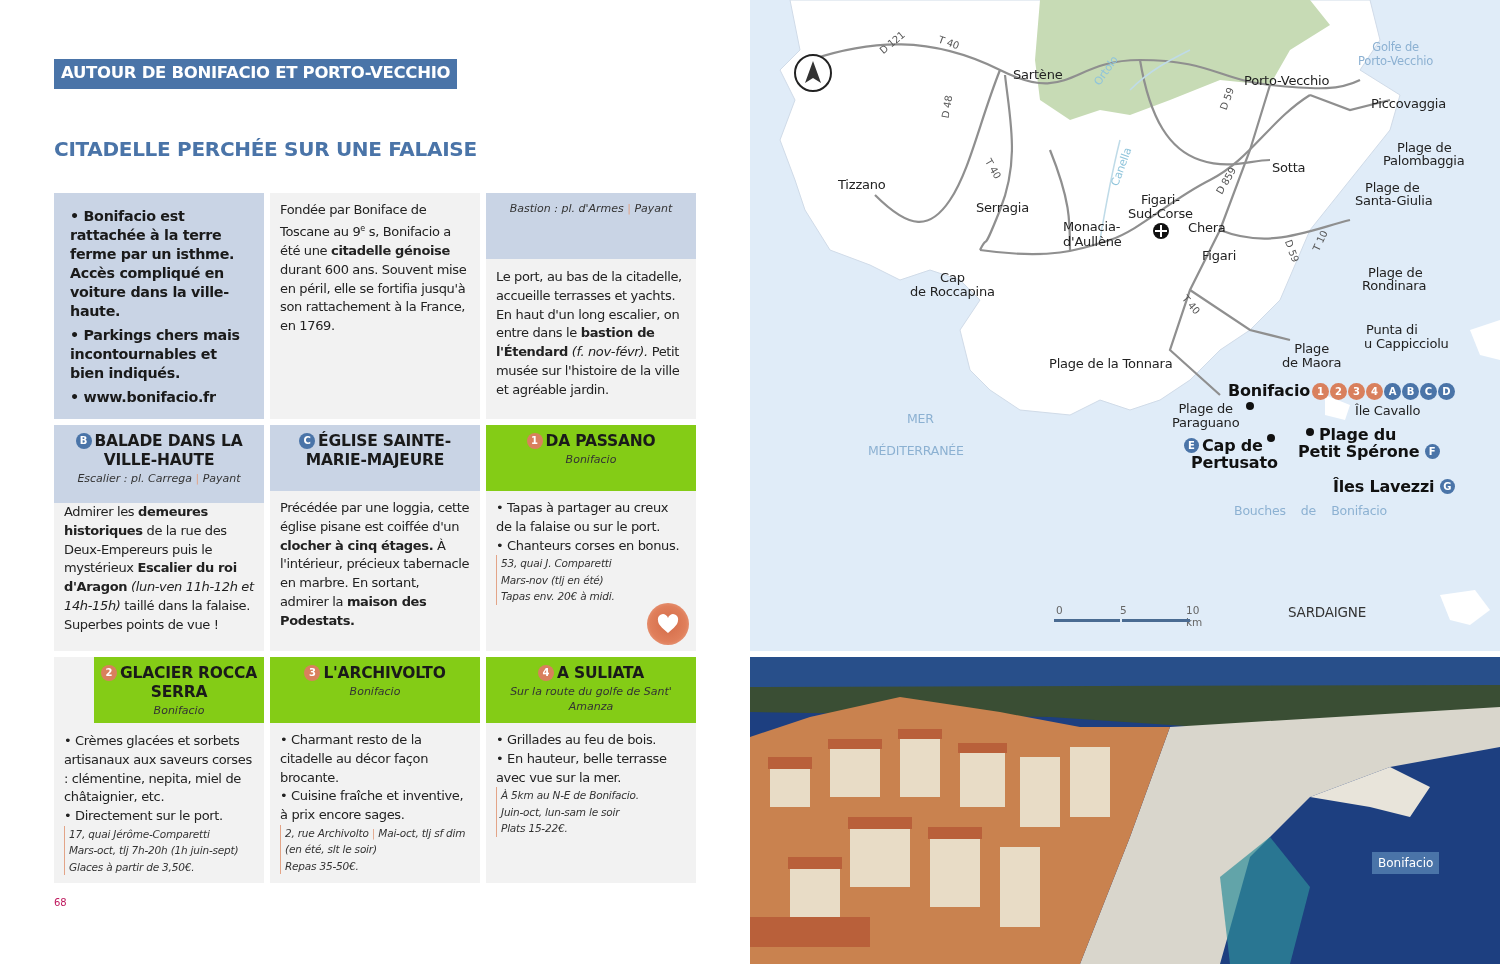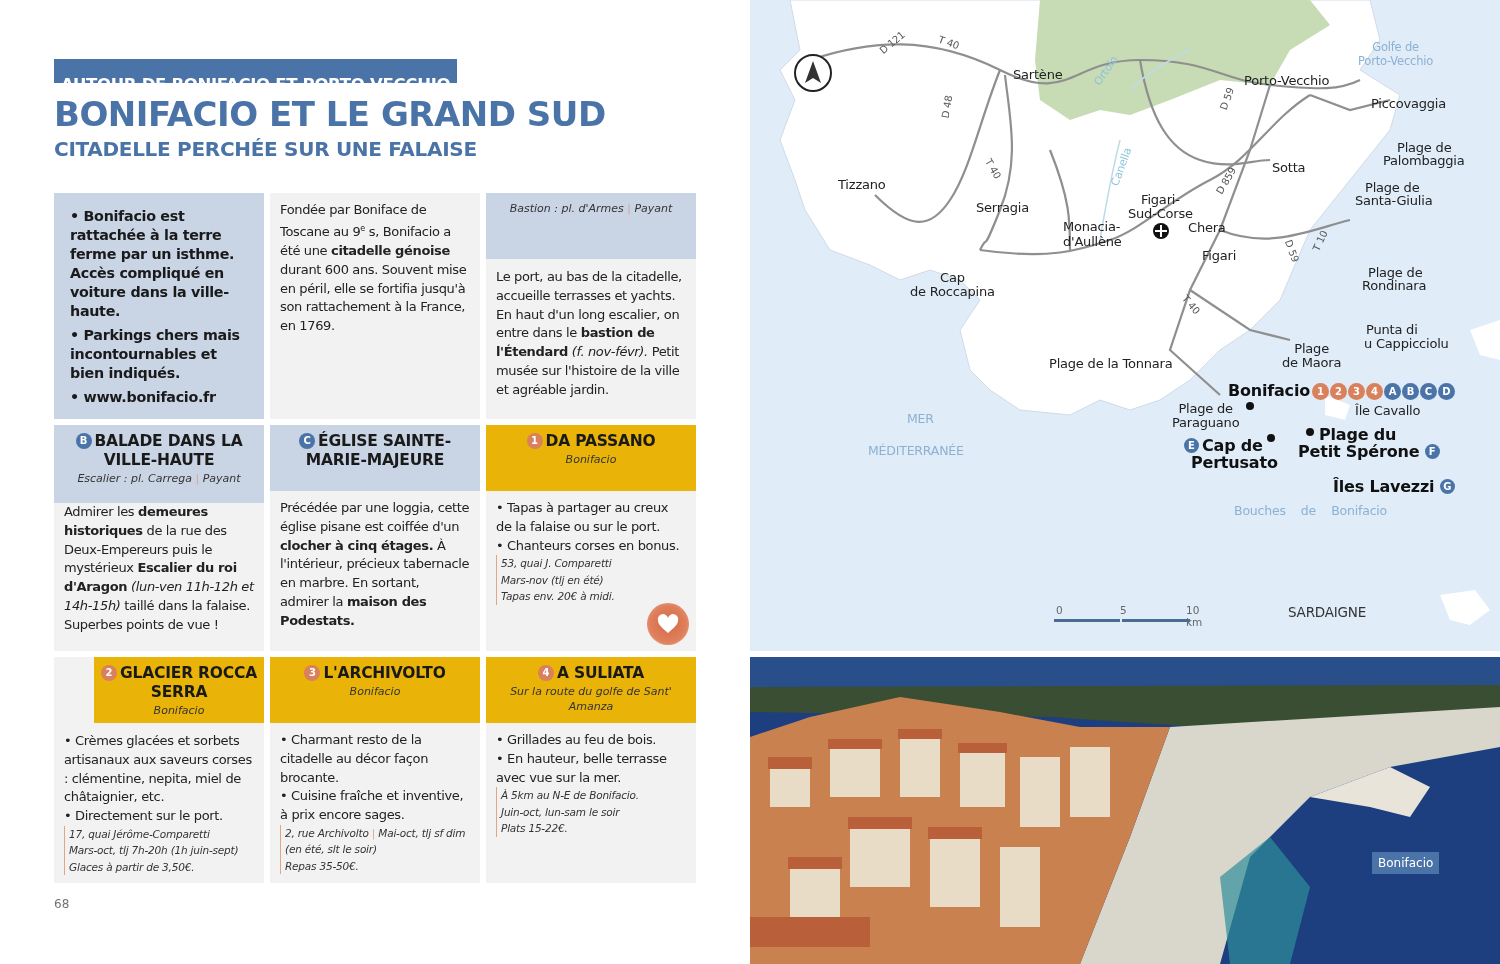--- a/index.html
+++ b/index.html
@@ -2,24 +2,24 @@
 <html><head>
 <meta charset="utf-8">
 <style>
   * { box-sizing: border-box; margin: 0; padding: 0; }
   html, body { width: 1500px; height: 964px; overflow: hidden; background: #ffffff; }
   body { position: relative; font-family: "DejaVu Sans", sans-serif; color: #1e1e1e; }
 
   
   .left-page { position: absolute; left: 0; top: 0; width: 750px; height: 964px; background: #fff; }
   .kicker {
-    position: absolute; left: 54px; top: 59px; height: 22px;
+    position: absolute; left: 54px; top: 59px; height: 30px;
     background: #4a74a8; color: #fff;
     font-family: "DejaVu Sans", sans-serif; font-weight: bold; font-size: 16.5px;
-    line-height: 27px; padding: 12px 7px; letter-spacing: -0.3px;
+    line-height: 27px; padding: 0 7px; letter-spacing: -0.3px;
   }
   .page-title {
     position: absolute; left: 54px; top: 93px;
     font-family: "DejaVu Sans", sans-serif; font-weight: bold; font-size: 34px;
     color: #4a74a8; letter-spacing: -0.5px; line-height: 42px; white-space: nowrap;
   }
   .page-subtitle {
     position: absolute; left: 54px; top: 136px;
     font-family: "DejaVu Sans", sans-serif; font-weight: bold; font-size: 20px;
     color: #4a74a8; letter-spacing: -0.3px; line-height: 26px; white-space: nowrap;
@@ -31,21 +31,21 @@
   }
   .card { background: #f2f2f2; display: flex; flex-direction: column; }
   .card.row1 { height: 226px; }
   .card.row2 { height: 226px; }
   .card.row3 { height: 226px; }
   .card-head {
     padding: 7px 6px 6px; text-align: center;
     font-family: "DejaVu Sans", sans-serif;
   }
   .card-head.blue { background: #c9d4e5; }
-  .card-head.salmon { background: #eab308; }
+  .card-head.salmon { background: #84cc16; }
   .head-title {
     font-weight: bold; font-size: 15.5px; line-height: 19px; color: #1a1a1a; letter-spacing: -0.2px;
   }
   .head-sub {
     font-style: italic; font-size: 11px; line-height: 15px; color: #333; margin-top: 1px;
   }
   .head-sub .sep { color: #e3a487; font-style: normal; }
   .badge {
     display: inline-block; width: 16px; height: 16px; border-radius: 50%;
     color: #fff; font-size: 10px; font-weight: bold; line-height: 16px; text-align: center;
@@ -77,21 +77,21 @@
   .bullet::before { content: "• "; }
 
   .heart-icon {
     position: absolute; right: 7px; bottom: 6px; width: 42px; height: 42px; border-radius: 50%;
     background: radial-gradient(circle, #d36b48 0%, #e07f5b 60%, #f0b39a 100%);
     display: flex; align-items: center; justify-content: center;
   }
   .card.rel { position: relative; }
 
   .page-number {
-    position: absolute; left: 54px; top: 897px; font-size: 12px; color: #737373;
+    position: absolute; left: 54px; top: 897px; font-size: 10px; color: #be185d;
     font-family: "DejaVu Sans", sans-serif;
   }
 
   
   .right-page { position: absolute; left: 750px; top: 0; width: 750px; height: 964px; background: #fff; }
   .map { position: absolute; left: 0; top: 0; width: 750px; height: 651px; background: #e0ecf8; overflow: hidden; }
   .map svg { position: absolute; left: 0; top: 0; }
   .map-label {
     position: absolute; font-family: "DejaVu Sans", sans-serif; font-size: 13px; color: #222;
     line-height: 14px; white-space: nowrap; letter-spacing: -0.2px;
@@ -117,21 +117,20 @@
   .photo-caption {
     position: absolute; left: 622px; top: 195px; background: #4a74a8; color: #fff;
     font-family: "DejaVu Sans", sans-serif; font-size: 12px; padding: 4px 6px; line-height: 14px;
   }
 </style>
 </head>
 <body>
 
 <div class="left-page">
   <div class="kicker">AUTOUR DE BONIFACIO ET PORTO-VECCHIO</div>
-  <h1 class="page-title">BONIFACIO ET LE GRAND SUD</h1>
   <h2 class="page-subtitle">CITADELLE PERCHÉE SUR UNE FALAISE</h2>
 
   <div class="grid">
 
     <div class="card intro row1">
       <div class="intro-body">
         <p class="bullet">Bonifacio est rattachée à la terre ferme par un isthme. Accès compliqué en voiture dans la ville-haute.</p>
         <p class="bullet">Parkings chers mais incontournables et bien indiqués.</p>
         <p class="bullet">www.bonifacio.fr</p>
       </div>

